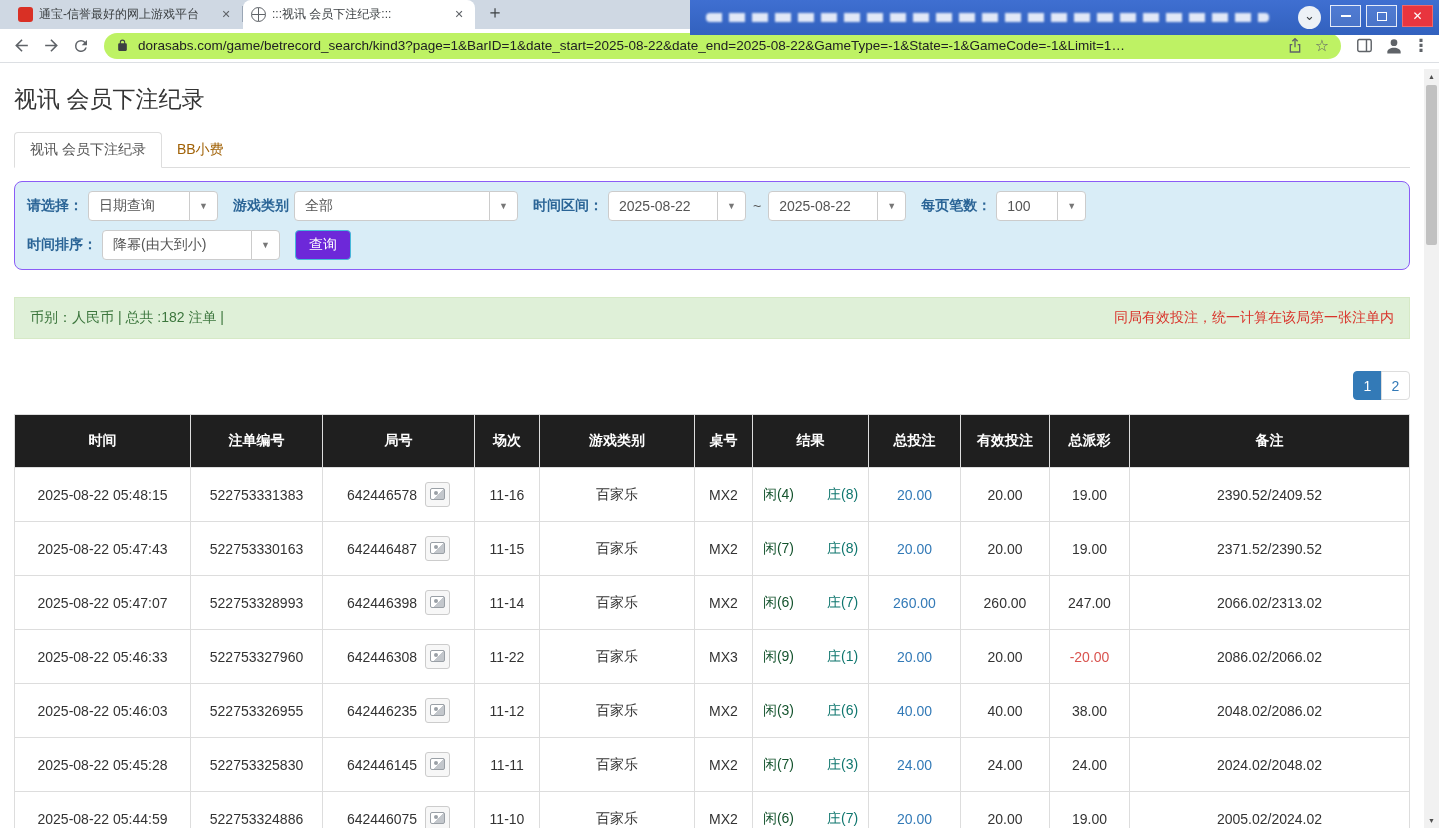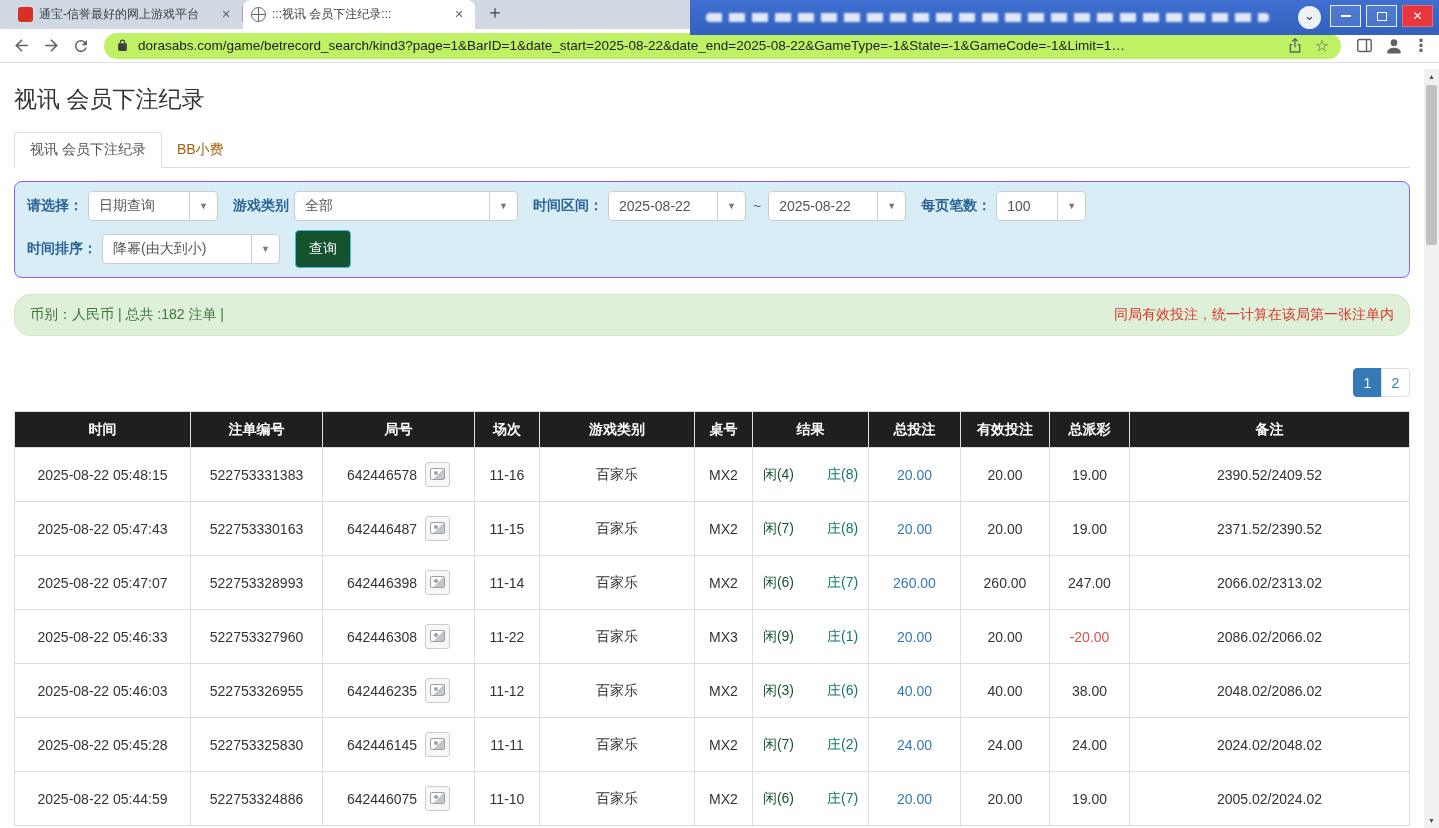--- a/index.html
+++ b/index.html
@@ -59,34 +59,34 @@
   .combo-value { background:#fff; border:1px solid #ccc; border-radius:4px 0 0 4px; display:flex; align-items:center;
     padding:0 10px; font-size:14px; color:#555; white-space:nowrap; }
   .combo-btn { width:29px; margin-left:-1px; background:#fff; border:1px solid #ccc; border-radius:0 4px 4px 0;
     display:flex; align-items:center; justify-content:center; color:#777; font-size:9px; }
   .c-query .combo-value { width:102px; }
   .c-game  .combo-value { width:196px; }
   .c-date  .combo-value { width:110px; }
   .c-per   .combo-value { width:62px;  }
   .c-sort  .combo-value { width:150px; }
   .date-sep { margin:0 7px; color:#555; font-size:14px; }
-  .search-btn { height:38px; padding:0 13px; background:#14532d; border:1px solid #46b8da; border-radius:4px;
+  .search-btn { height:30px; padding:0 13px; background:#6d28d9; border:1px solid #46b8da; border-radius:4px;
     color:#fff; font-size:14px; cursor:pointer; }
-  .summary-bar { margin-top:16px; background:#dff0d8; border:1px solid #d6e9c6; border-radius:16px;
+  .summary-bar { margin-top:27px; background:#dff0d8; border:1px solid #d6e9c6; border-radius:0;
     padding:11px 15px; display:flex; justify-content:space-between; align-items:center; font-size:14px; }
   .summary-left { color:#3c763d; }
   .summary-right { color:#d9342b; }
   .pagination { margin-top:32px; display:flex; justify-content:flex-end; }
   .page-btn { min-width:29px; height:29px; border:1px solid #ddd; display:flex; align-items:center; justify-content:center;
     font-size:14px; color:#337ab7; background:#fff; cursor:pointer; }
   .page-btn.active { background:#337ab7; border-color:#337ab7; color:#fff; }
   .page-btn:first-child { border-radius:4px 0 0 4px; }
   .page-btn:last-child { border-radius:0 4px 4px 0; margin-left:-1px; }
   .bet-table { margin-top:14px; width:100%; border-collapse:collapse; table-layout:fixed; }
-  .bet-table th { background:#1f1f1f; color:#fff; font-size:14px; font-weight:bold; height:36px; border:1px solid #ddd; padding:0 4px; }
+  .bet-table th { background:#1f1f1f; color:#fff; font-size:14px; font-weight:bold; height:53px; border:1px solid #ddd; padding:0 4px; }
   .bet-table td { border:1px solid #ddd; height:54px; text-align:center; vertical-align:middle; font-size:14px; color:#333; padding:0 6px; overflow:hidden; }
   .round-wrap { display:inline-flex; align-items:center; gap:8px; }
   .round-icon { position:relative; width:25px; height:25px; border:1px solid #ccc; border-radius:3px; background:#f7f7f7; display:inline-block; cursor:pointer; }
   .round-icon::before { content:""; position:absolute; left:4px; right:4px; top:5px; bottom:6px;
     border:1px solid #9aa0a6; border-radius:2px; background:linear-gradient(135deg,#fff 55%,#c3c7cc 55%); }
   .round-icon::after { content:""; position:absolute; width:4px; height:4px; border-radius:50%; background:#9aa0a6; top:8px; left:8px; }
   .res-player { color:#14532d; margin-right:6px; }
   .res-banker { color:#0f766e;margin-left:27px; }
   td.blue { color:#337ab7; cursor:pointer; }
   td.neg { color:#d9534f; }
@@ -383,21 +383,21 @@
     <td>
       <span class="round-wrap">
         <span>642446145</span>
         <span class="round-icon"></span>
       </span>
     </td>
     <td>11-11</td>
     <td>百家乐</td>
     <td>MX2</td>
     <td>
-      <span class="res-player">闲(7)</span><span class="res-banker">庄(2)</span>
+      <span class="res-player">闲(7)</span><span class="res-banker">庄(3)</span>
     </td>
     <td class="blue">24.00</td>
     <td>24.00</td>
     <td>24.00</td>
     <td>2024.02/2048.02</td>
   </tr>
 
   <tr>
     <td>2025-08-22 05:44:59</td>
     <td>522753324886</td>

